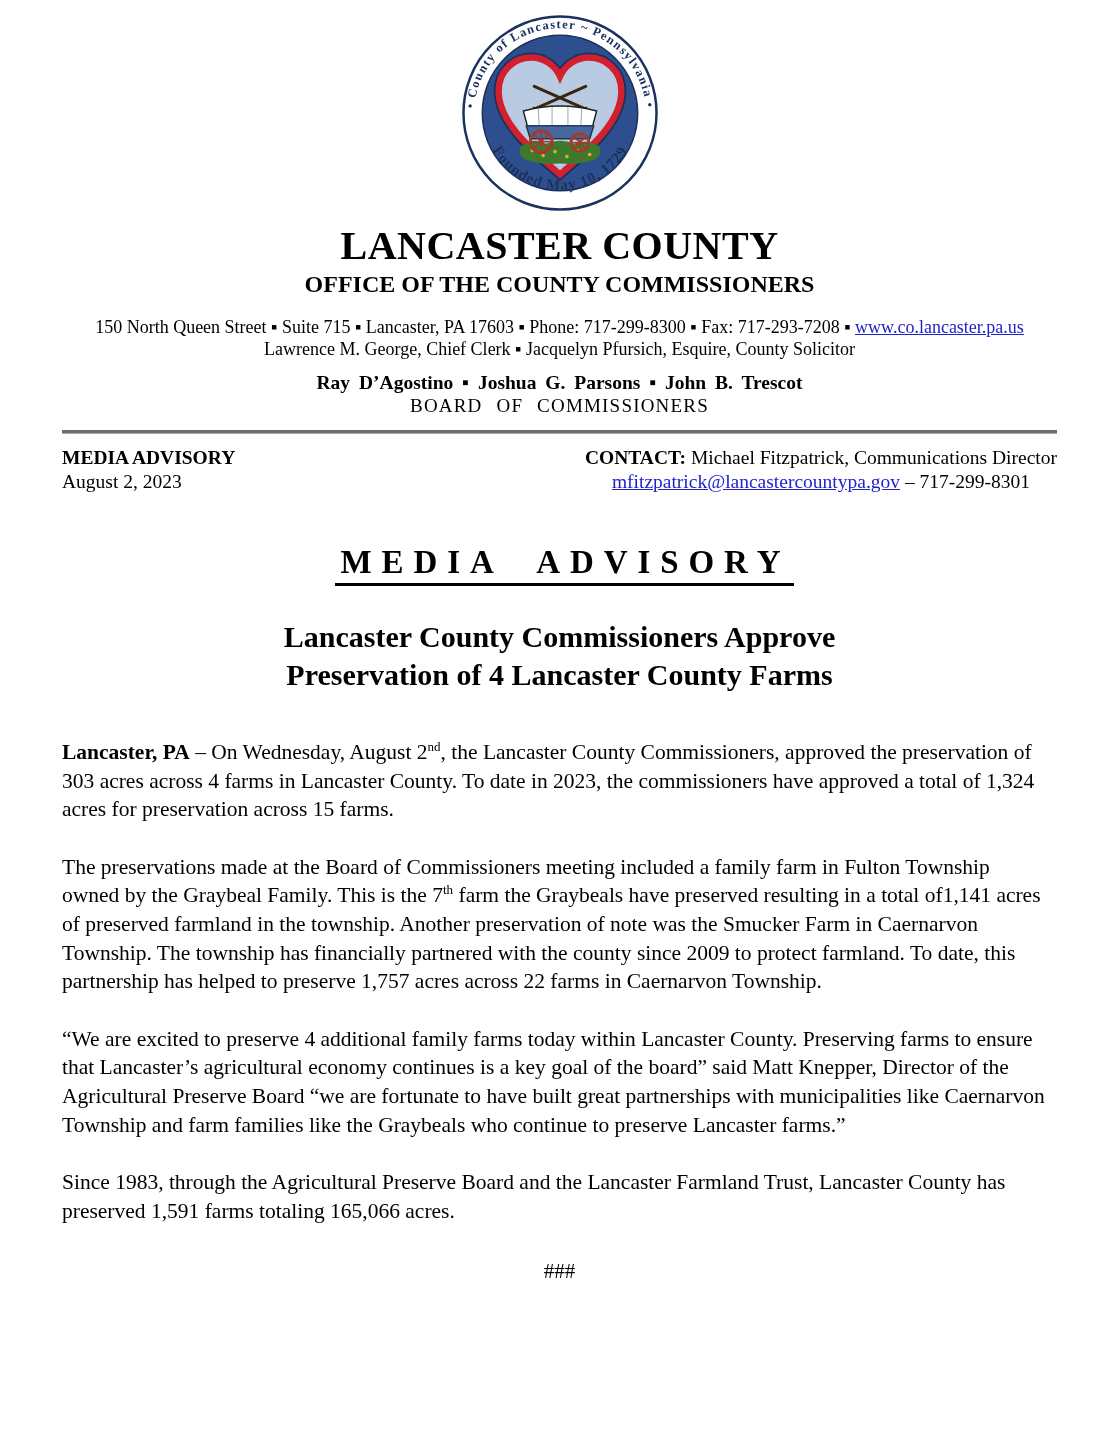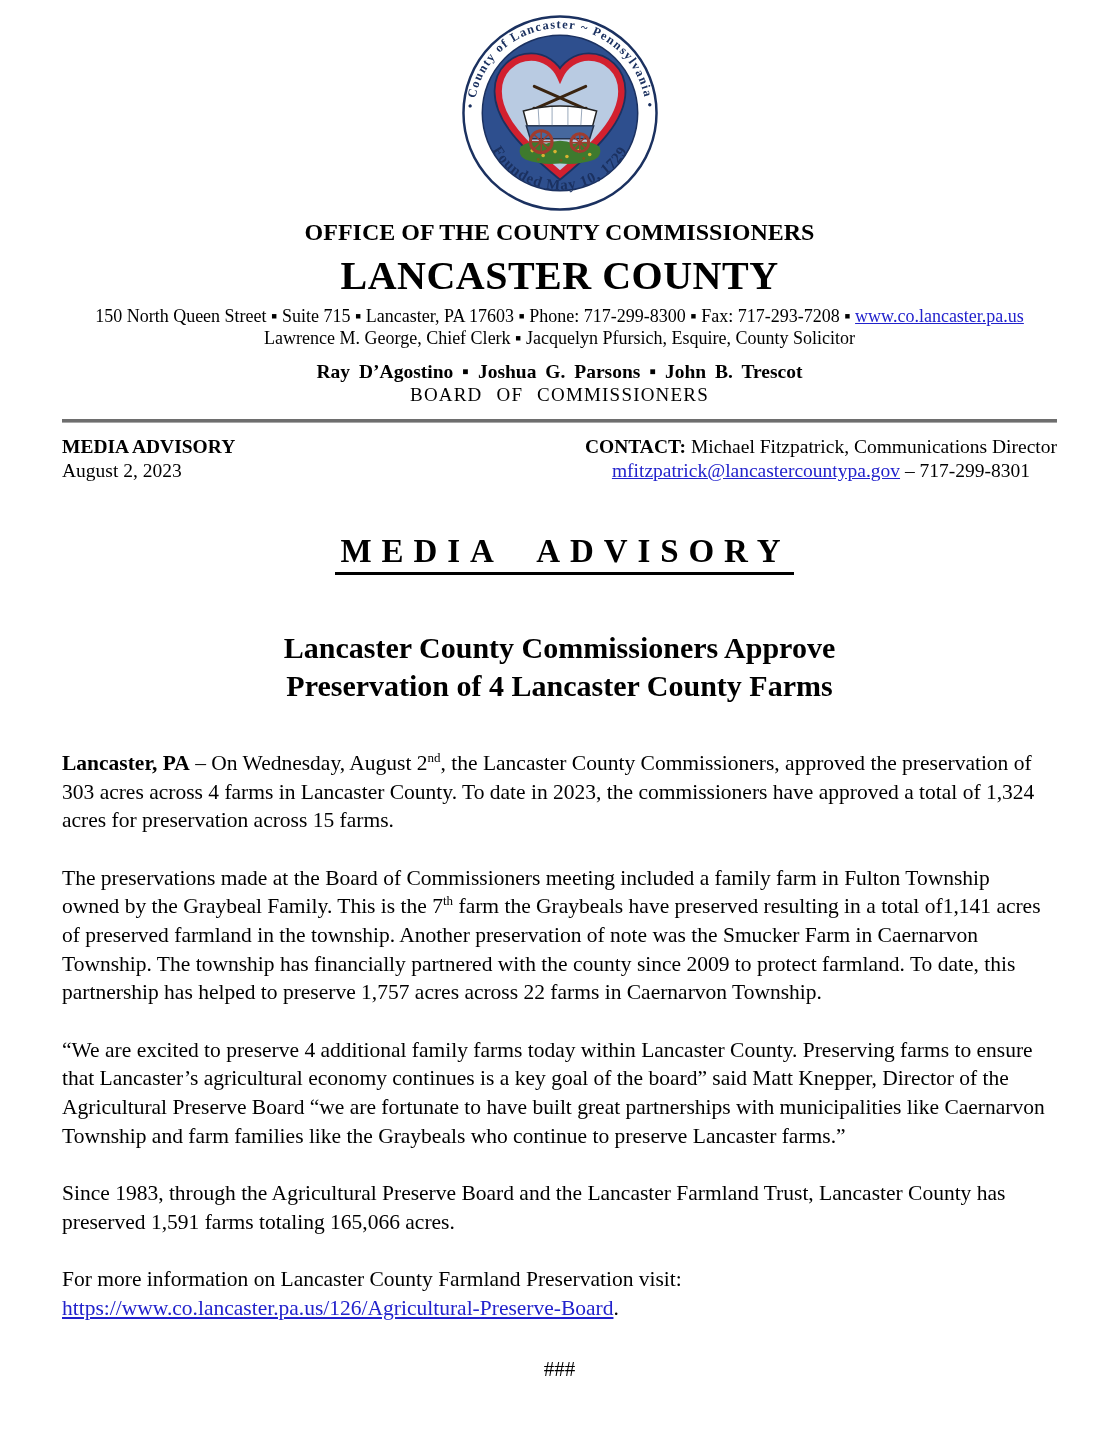--- a/index.html
+++ b/index.html
@@ -15,21 +15,21 @@
   .content{padding:0 62px;}
   .center{text-align:center;}
 
   
   .seal-wrap{padding-top:14px;text-align:center;}
   .seal-wrap svg{display:inline-block;}
 
   
   .org-name{font-size:40px;font-weight:bold;line-height:44px;margin-top:8px;letter-spacing:0.5px;}
   .office{font-size:24px;font-weight:bold;line-height:28px;margin-top:2px;}
-  .addr-line{font-size:18px;line-height:22px;margin-top:7px;}
+  .addr-line{font-size:18px;line-height:22px;margin-top:18px;}
   .staff-line{font-size:18px;line-height:22px;}
   .commissioners{font-size:19.5px;font-weight:bold;line-height:23px;margin-top:11px;word-spacing:4px;}
   .board-label{font-size:19px;line-height:23px;letter-spacing:1.2px;word-spacing:8px;}
 
   a.link, span.link{color:#2222cc;text-decoration:underline;cursor:pointer;}
 
   .rule{height:3px;background:#6e6e6e;border-bottom:1px solid #a8a8a8;margin-top:13px;}
 
   
   .meta{display:flex;justify-content:space-between;margin-top:12px;font-size:19.5px;line-height:24px;}
@@ -40,21 +40,21 @@
   .headline-row{margin-top:50px;text-align:center;}
   .headline{
     display:inline-block;
     font-size:33px;font-weight:bold;
     letter-spacing:0.30em;word-spacing:0.55em;
     border-bottom:3.5px solid #000;
     padding:0 4px 2px 6px;
     margin-right:-0.30em;
   }
 
-  .doc-title{margin-top:54px;text-align:center;font-size:30px;font-weight:bold;line-height:38px;}
+  .doc-title{margin-top:32px;text-align:center;font-size:30px;font-weight:bold;line-height:38px;}
 
   
   .body-text{margin-top:44px;font-size:21.5px;line-height:28.6px;}
   .para{margin:0 12px 29px 0;}
   sup{font-size:13px;line-height:0;vertical-align:super;}
   .footer-mark{margin-top:34px;text-align:center;font-size:21px;}
 </style>
 </head>
 <body>
 
@@ -124,22 +124,22 @@
           </g>
           <circle cx="81" cy="129" r="2" fill="#a03c2e"></circle>
           <circle cx="120" cy="130" r="1.8" fill="#a03c2e"></circle>
         </g>
       </g>
     </svg>
   </div>
 
   <div class="content">
 
+    <div class="center org-name">LANCASTER COUNTY</div>
     <div class="center office">OFFICE OF THE COUNTY COMMISSIONERS</div>
-    <div class="center org-name">LANCASTER COUNTY</div>
     <div class="center addr-line"><span>150 North Queen Street ▪ Suite 715 ▪ Lancaster, PA 17603 ▪ Phone: 717-299-8300 ▪ Fax: 717-293-7208 ▪ </span><a class="link">www.co.lancaster.pa.us</a></div>
     <div class="center staff-line">Lawrence M. George, Chief Clerk ▪ Jacquelyn Pfursich, Esquire, County Solicitor</div>
     <div class="center commissioners">Ray D’Agostino ▪ Joshua G. Parsons ▪ John B. Trescot</div>
     <div class="center board-label">BOARD OF COMMISSIONERS</div>
 
     <div class="rule"></div>
 
     <div class="meta">
       <div class="left">
         <div class="b">MEDIA ADVISORY</div>
@@ -162,21 +162,17 @@
 
     <div class="body-text">
       <p class="para"><span class="b">Lancaster, PA</span><span> – On Wednesday, August 2</span><sup>nd</sup><span>, the Lancaster County Commissioners, approved the preservation of 303 acres across 4 farms in Lancaster County. To date in 2023, the commissioners have approved a total of 1,324 acres for preservation across 15 farms.</span></p>
 
       <p class="para"><span>The preservations made at the Board of Commissioners meeting included a family farm in Fulton Township owned by the Graybeal Family. This is the 7</span><sup>th</sup><span> farm the Graybeals have preserved resulting in a total of1,141 acres of preserved farmland in the township. Another preservation of note was the Smucker Farm in Caernarvon Township. The township has financially partnered with the county since 2009 to protect farmland. To date, this partnership has helped to preserve 1,757 acres across 22 farms in Caernarvon Township.</span></p>
 
       <p class="para">“We are excited to preserve 4 additional family farms today within Lancaster County. Preserving farms to ensure that Lancaster’s agricultural economy continues is a key goal of the board” said Matt Knepper, Director of the Agricultural Preserve Board “we are fortunate to have built great partnerships with municipalities like Caernarvon Township and farm families like the Graybeals who continue to preserve Lancaster farms.”</p>
 
       <p class="para">Since 1983, through the Agricultural Preserve Board and the Lancaster Farmland Trust, Lancaster County has preserved 1,591 farms totaling 165,066 acres.</p>
 
-      <p class="para">
-        <span>For more information on Lancaster County Farmland Preservation visit:</span><br>
-        <a class="link">https://www.co.lancaster.pa.us/126/Agricultural-Preserve-Board</a><span>.</span>
-      </p>
     </div>
 
     <div class="footer-mark">###</div>
   </div>
 </div>
 
 </body></html>

